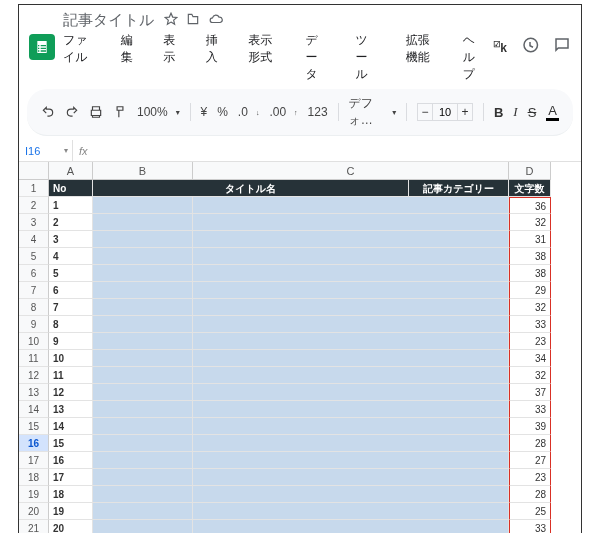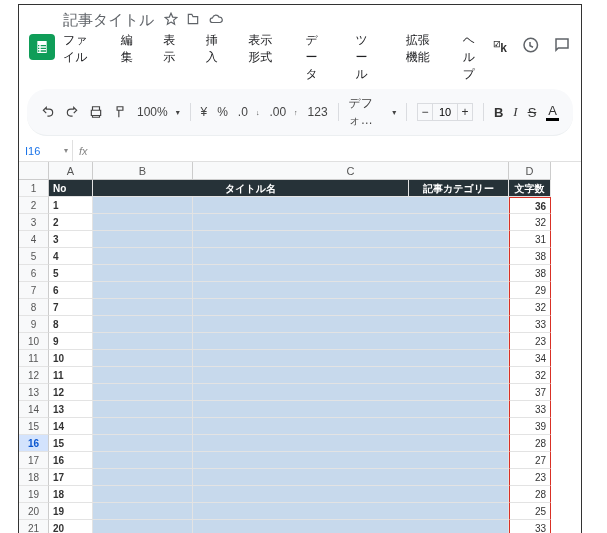--- a/index.html
+++ b/index.html
@@ -182,21 +182,21 @@
           <div class="cell cA">No</div>
           <div class="cell cC">タイトル名</div>
           <div class="cell cB">記事カテゴリー</div>
           <div class="cell cD">文字数</div>
         </div>
         <div class="row data-row">
           <div class="rh">2</div>
           <div class="cell cA">1</div>
           <div class="cell cB"></div>
           <div class="cell cC"></div>
-          <div class="cell cD redbox-right redbox-top" style="border-left: 1px solid rgb(217, 48, 37); font-weight: bold;">36</div>
+          <div class="cell cD redbox-right redbox-top" style="border-left: 1px solid rgb(217, 48, 37);">36</div>
         </div>
         <div class="row data-row">
           <div class="rh">3</div>
           <div class="cell cA">2</div>
           <div class="cell cB"></div>
           <div class="cell cC"></div>
           <div class="cell cD redbox-right" style="border-left: 1px solid rgb(217, 48, 37);">32</div>
         </div>
         <div class="row data-row">
           <div class="rh">4</div>

